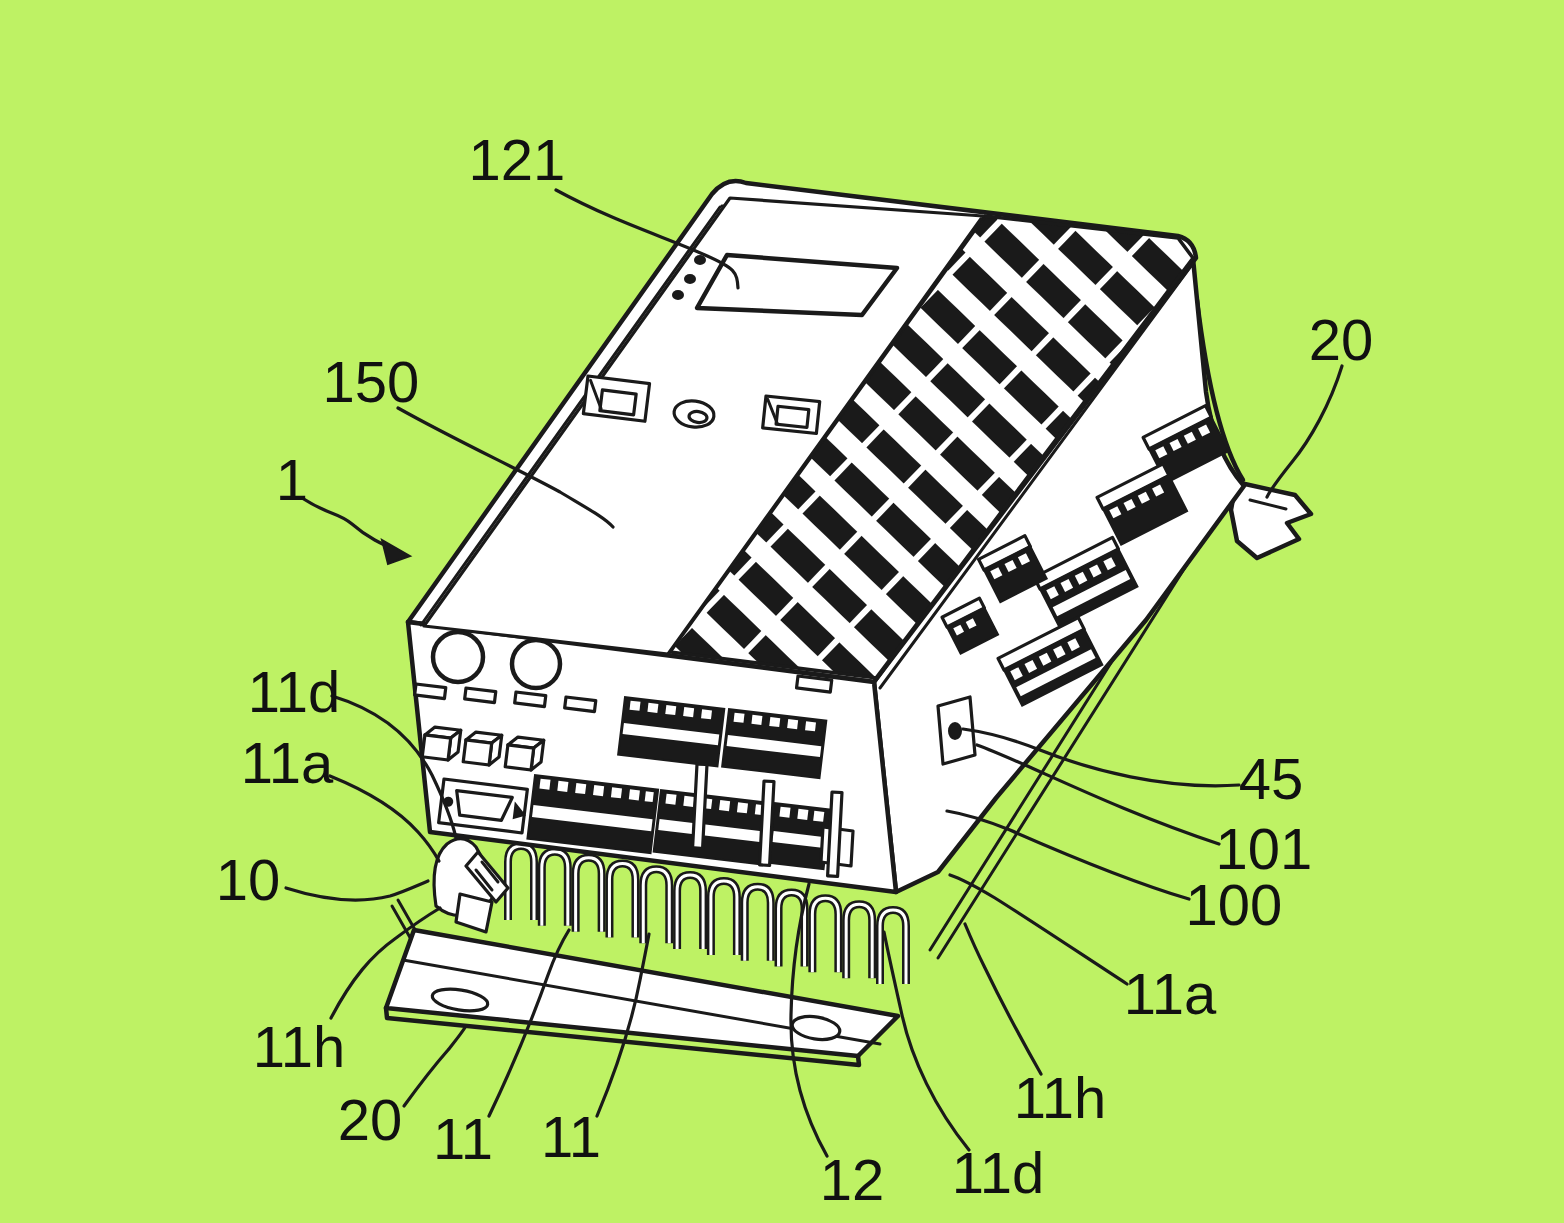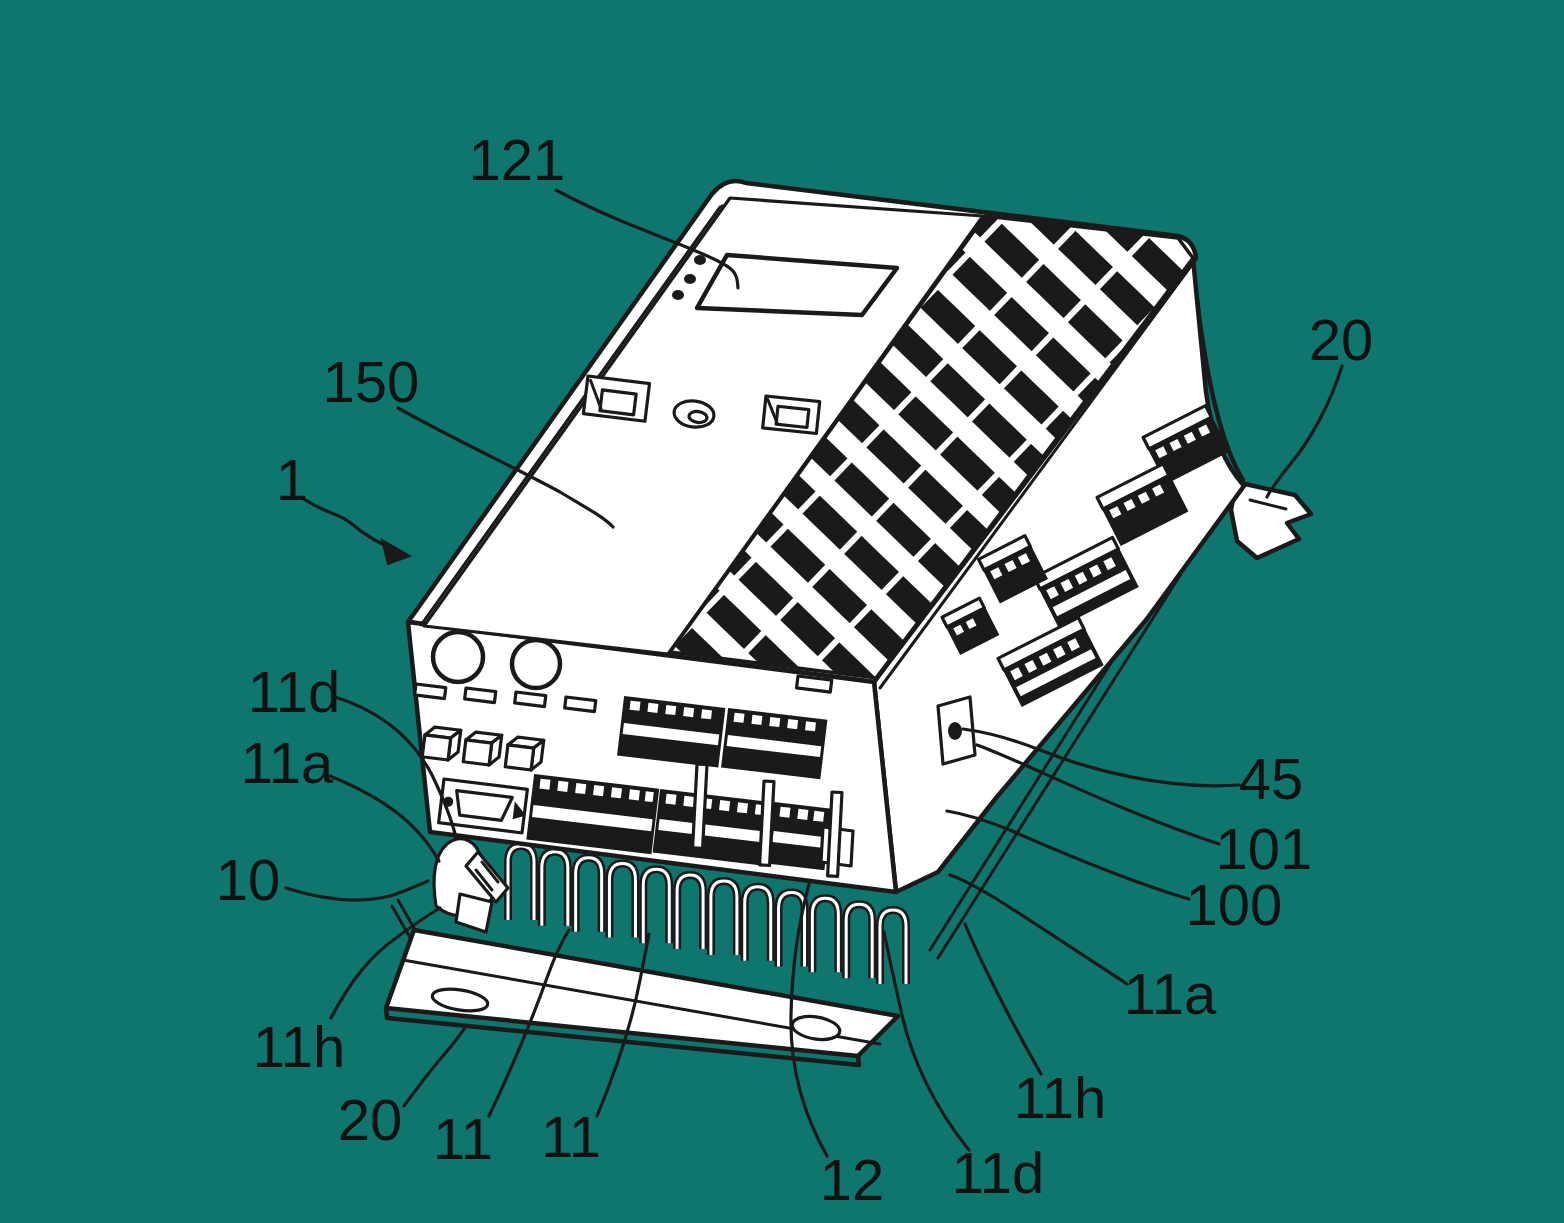--- a/index.html
+++ b/index.html
@@ -1,16 +1,16 @@
 <!DOCTYPE html>
 <html><head>
 <meta charset="utf-8">
 <style>
   html,body{margin:0;padding:0;background:#ffffff;}
-  .stage{position:relative;width:1564px;height:1223px;background:#0f766e;overflow:hidden;}
+  .stage{position:relative;width:1564px;height:1223px;background:#bef264;overflow:hidden;}
   svg{display:block;}
   .ln{fill:none;stroke:#1a1a1a;stroke-width:4.5;stroke-linejoin:round;stroke-linecap:round;}
   .thin{stroke-width:3;}
   .fw{fill:#ffffff;stroke:#1a1a1a;stroke-width:4.5;stroke-linejoin:round;}
   .fw3{fill:#ffffff;stroke:#1a1a1a;stroke-width:3.2;stroke-linejoin:round;}
   .fb{fill:#1a1a1a;stroke:#1a1a1a;stroke-width:2;}
   .wd{fill:#ffffff;stroke:none;}
   .leader{fill:none;stroke:#1a1a1a;stroke-width:3.2;stroke-linecap:round;}
   text.ref{font-family:"Liberation Sans",sans-serif;font-size:58px;fill:#111111;}
 </style>

